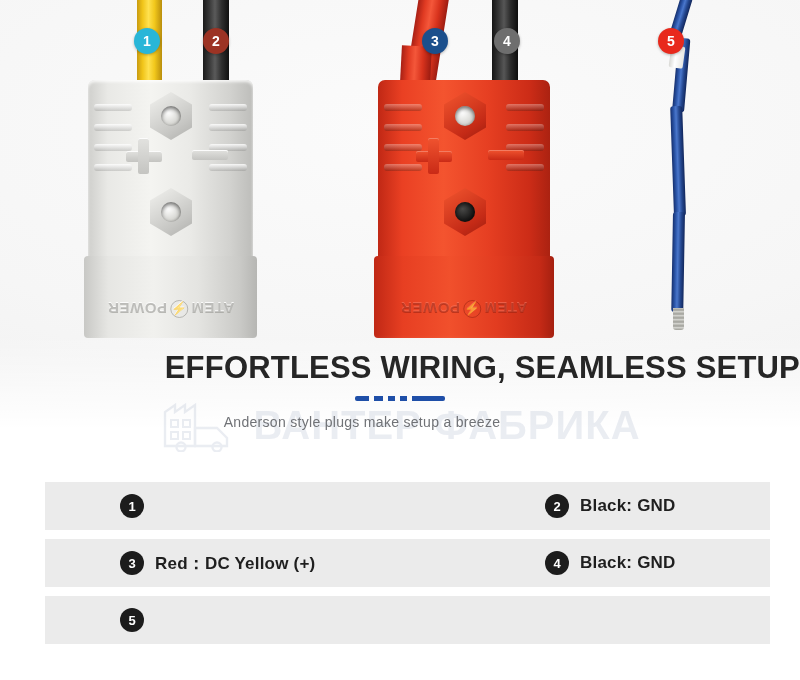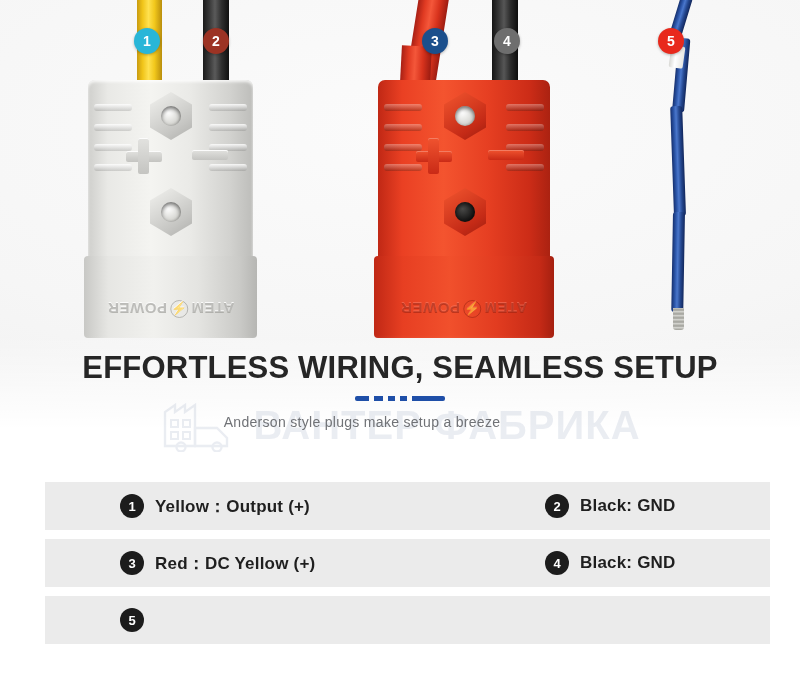--- a/index.html
+++ b/index.html
@@ -147,21 +147,21 @@
   .badge{
     position:absolute;width:26px;height:26px;border-radius:50%;
     color:#fff;font-size:14px;font-weight:700;
     display:flex;align-items:center;justify-content:center;
     box-shadow:0 1px 3px rgba(0,0,0,.28);
     font-family:"Liberation Sans",sans-serif;
   }
 
   
   .headline{
-    position:absolute;left:0;top:350px;width:800px;text-align:center;
+    position:absolute;left:0;top:350px;width:800px;text-align:right;
     font-size:31px;font-weight:800;color:#262626;letter-spacing:.2px;
     font-family:"Liberation Sans",sans-serif;
   }
   .divider{
     position:absolute;left:50%;top:396px;transform:translateX(-50%);
     width:90px;height:5px;
     background:
       linear-gradient(to right,
         #1f4fa8 0 14px, transparent 14px 19px,
         #1f4fa8 19px 28px, transparent 28px 33px,
@@ -326,21 +326,20 @@
 
   <div class="headline">EFFORTLESS WIRING, SEAMLESS SETUP</div>
   <div class="divider"></div>
   <div class="subtitle">Anderson style plugs make setup a breeze</div>
 
   <div class="legend">
 
     <div class="legend-row">
       <div class="legend-item item-left">
         <div class="num-badge">1</div>
-        <div class="legend-text">Yellow：Output (+)</div>
       </div>
       <div class="legend-item item-right">
         <div class="num-badge">2</div>
         <div class="legend-text">Black: GND</div>
       </div>
     </div>
 
     <div class="legend-row">
       <div class="legend-item item-left">
         <div class="num-badge">3</div>

